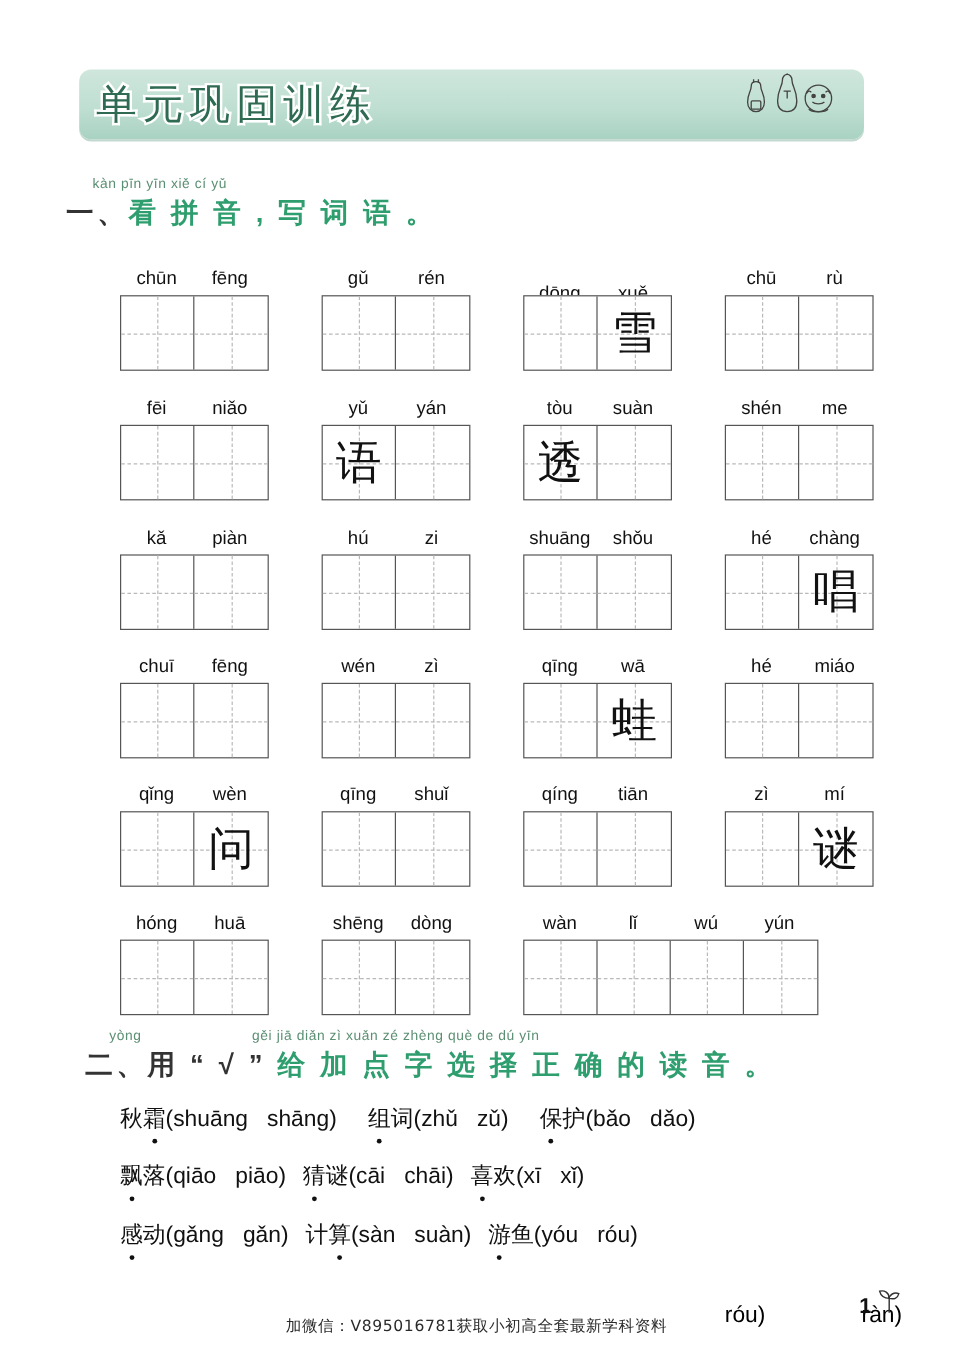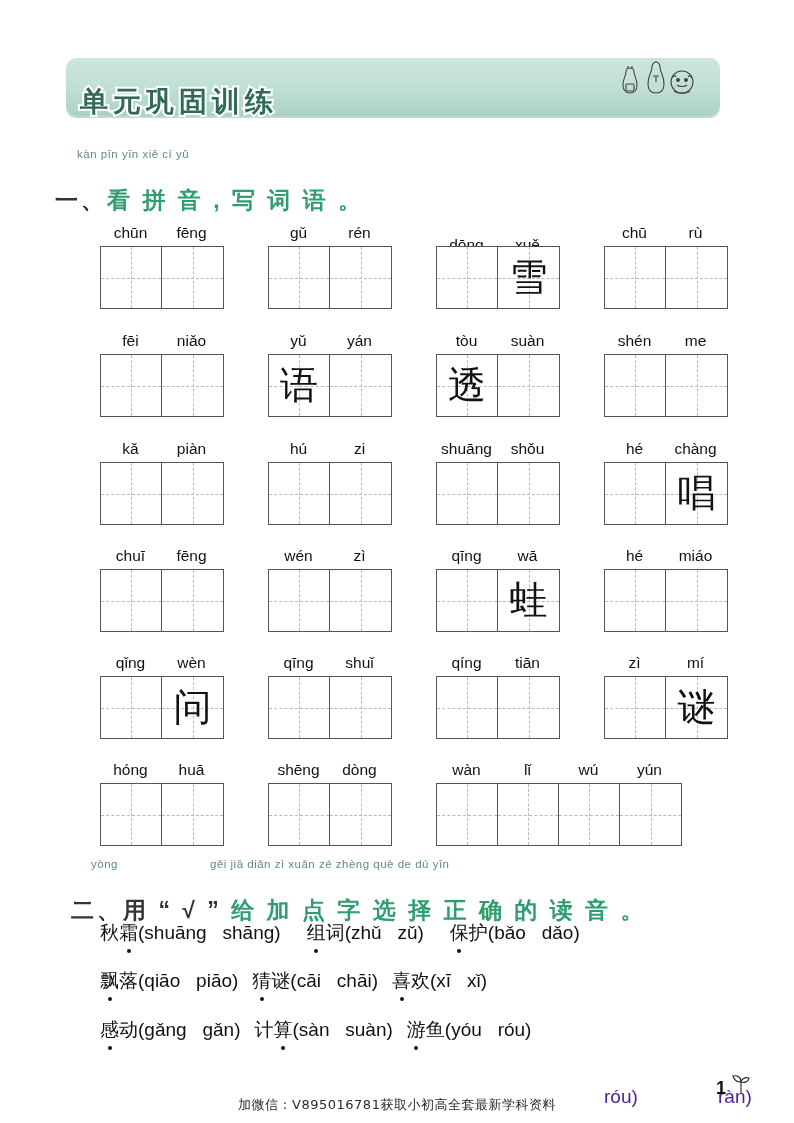--- a/index.html
+++ b/index.html
@@ -24,23 +24,23 @@
     top: 58px;
     width: 654px;
     height: 58px;
     background: linear-gradient(180deg, #cfe6dc 0%, #bfdfd2 55%, #a9d2c2 100%);
     border-radius: 10px;
     box-shadow: 0 2px 0 rgba(120,170,150,0.45);
   }
   .banner-title {
     position: absolute;
     left: 14px;
-    top: 20px;
-    font-size: 28px;
-    font-weight: bold;
+    top: 5px;
+    font-size: 34px;
+    font-weight: normal;
     letter-spacing: 5px;
     color: #2e6b52;
     -webkit-text-stroke: 4px #ffffff;
     paint-order: stroke fill;
     line-height: 48px;
     white-space: nowrap;
   }
   .banner-unit-box {
     position: absolute;
     left: 240px;
@@ -85,21 +85,20 @@
     white-space: nowrap;
     letter-spacing: 0.5px;
   }
   .sec-title {
     position: absolute;
     font-size: 23px;
     font-weight: bold;
     color: #2f9e6e;
     white-space: nowrap;
     letter-spacing: 3px;
-    margin-top: 23px;
   }
   .sec-title .dark { color: #333; }
 
   
   .wordcell {
     position: absolute;
   }
   .wc-py {
     position: absolute;
     top: 0;
@@ -216,21 +215,21 @@
     width: 794px;
     text-align: center;
     font-size: 13px;
     color: #2a2a2a;
     font-family: "DejaVu Sans", "Liberation Sans", sans-serif;
     letter-spacing: 0.5px;
   }
   .bleed {
     position: absolute;
     font-size: 19px;
-    color: #4c1d95;
+    color: #000000;
     white-space: nowrap;
   }
 </style>
 </head>
 <body>
 
 <div class="banner">
   <div class="banner-title">单元巩固训练</div>
   <div class="mascots">
     <svg viewBox="0 0 92 40" width="92" height="40" aria-hidden="true">

